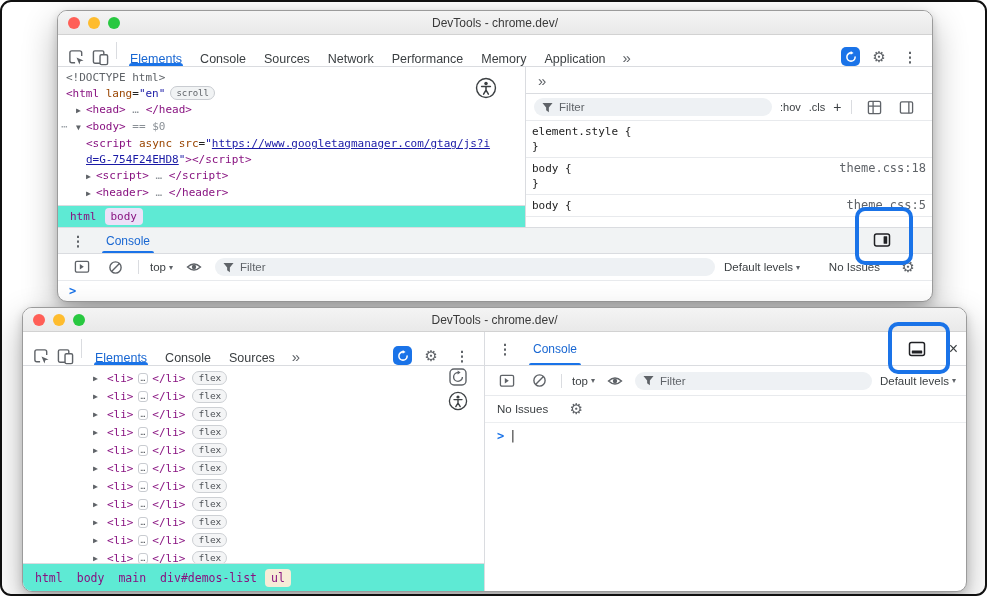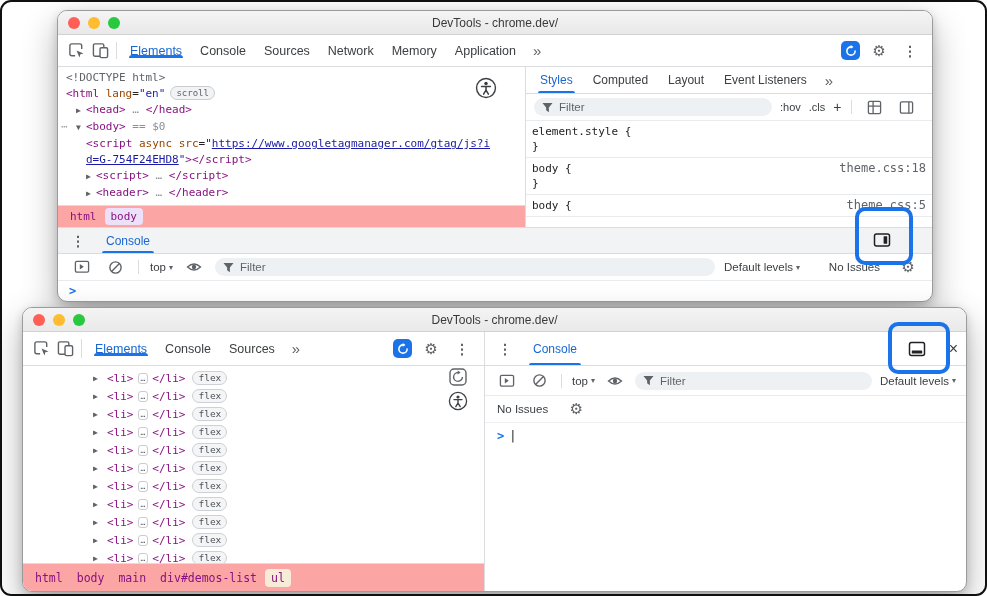--- a/index.html
+++ b/index.html
@@ -5,21 +5,21 @@
   *{margin:0;padding:0;box-sizing:border-box}
   html,body{width:987px;height:596px;background:#fff;font-family:"Liberation Sans",sans-serif;overflow:hidden;cursor:default}
   .frame{position:relative;width:987px;height:596px;background:#fff;border:2px solid #101010;border-radius:11px;overflow:hidden}
   .win{position:absolute;background:#fff;border:1px solid #9b9b9b;border-radius:10px;box-shadow:0 14px 34px rgba(0,0,0,.30),0 3px 10px rgba(0,0,0,.16);overflow:hidden;display:flex;flex-direction:column;z-index:1}
   #win-top{left:55px;top:8px;width:876px;height:292px}
   #win-bottom{left:20px;top:305px;width:945px;height:285px}
   .titlebar{flex:0 0 24px;background:linear-gradient(#f4f4f4,#e9e9e9);border-bottom:1px solid #d2d2d2;display:flex;align-items:center;justify-content:center;position:relative;font-size:12px;font-weight:500;color:#3a3a3a}
   .lights{position:absolute;left:10px;top:50%;transform:translateY(-50%);display:flex;gap:8px}
   .light{width:12px;height:12px;border-radius:50%}
   .light.red{background:#ff5f57}.light.yellow{background:#febc2e}.light.green{background:#28c840}
-  .ptabbar{flex:0 0 32px;display:flex;align-items:center;border-bottom:1px solid #dadce0;background:#fff;padding-left:6px}
+  .ptabbar{flex:0 0 32px;display:flex;align-items:flex-end;border-bottom:1px solid #dadce0;background:#fff;padding-left:6px}
   .bl-toolbar{flex:0 0 34px}
   .icon-btn{display:flex;align-items:center;justify-content:center;width:24px;color:#5f6368}
   .vsep{width:1px;background:#dadce0;margin:7px 4px;align-self:stretch}
   .vsep.short{height:14px;align-self:center;margin:0 2px}
   .ptabs{display:flex;align-items:stretch}
   .ptab{display:flex;align-items:center;padding:0 9px;font-size:12.5px;color:#3c4043;position:relative;white-space:nowrap}
   .ptab.active{color:#1967d2}
   .ptab.active::after{content:"";position:absolute;left:8px;right:8px;bottom:0;height:3px;background:var(--accent);border-radius:3px 3px 0 0}
   .more-btn{display:flex;align-items:center;padding:0 8px;font-size:15px;color:#5f6368}
   .right-icons{margin-left:auto;display:flex;align-items:center;gap:7px;padding-right:10px}
@@ -31,21 +31,21 @@
   .dom-col{width:468px;display:flex;flex-direction:column;border-right:1px solid #dadce0}
   .dom-pane{flex:1;position:relative;overflow:hidden;padding-top:3px}
   .code-line{font-family:"DejaVu Sans Mono",monospace;font-size:11px;line-height:16px;white-space:pre;position:relative;color:#222}
   .gutter{position:absolute;left:3px;color:#9aa0a6}
   .tree-arrow{display:inline-block;font-size:8px;color:#5f6368;width:10px}
   .tk-doc{color:#5f6368}.tk-tag{color:var(--tag)}.tk-attr{color:var(--attr)}.tk-val{color:var(--val)}
   .tk-link{color:var(--val);text-decoration:underline}
   .tk-muted{color:#8a9096}.tk-plain{color:#222}
   .tk-badge{display:inline-block;margin-left:5px;padding:0 5px;border:1px solid #c9ccd1;border-radius:8px;background:#f1f3f4;color:#5f6368;font-size:9px;line-height:12px;vertical-align:1px}
   .a11y-float{position:absolute;right:28px;top:10px}
-  .crumbbar{flex:0 0 22px;border-top:1px solid #dadce0;display:flex;align-items:center;padding:0 6px;gap:2px;font-family:"DejaVu Sans Mono",monospace;font-size:11px;background:#fca5a5}
+  .crumbbar{flex:0 0 22px;border-top:1px solid #dadce0;display:flex;align-items:center;padding:0 6px;gap:2px;font-family:"DejaVu Sans Mono",monospace;font-size:11px;background:#5eead4}
   .crumbbar.tall{flex-basis:28px;font-size:11.5px}
   .crumb{padding:2px 6px;border-radius:4px;color:var(--tag)}
   .crumb.active-top{background:var(--crumb-top)}
   .crumb.active-bot{background:var(--crumb-bot)}
   
   .styles-pane{flex:1;display:flex;flex-direction:column;min-width:0;background:#fff}
   .stabs{flex:0 0 27px;display:flex;align-items:stretch;border-bottom:1px solid #dadce0;padding-left:4px}
   .stab{padding:0 10px;font-size:12px;color:#3c4043;display:flex;align-items:center;position:relative;white-space:nowrap}
   .stab.active{color:#1967d2}
   .stab.active::after{content:"";position:absolute;left:8px;right:8px;bottom:0;height:2.5px;background:var(--accent);border-radius:3px 3px 0 0}
@@ -125,20 +125,21 @@
             <rect x="1.5" y="2" width="11" height="13" rx="1.5" fill="none" stroke="#5f6368" stroke-width="1.5"></rect>
             <rect x="8.5" y="6" width="8" height="10.5" rx="1.5" fill="#fff" stroke="#5f6368" stroke-width="1.5"></rect>
           </svg>
       </span>
       <span class="vsep"></span>
       <div class="ptabs" id="top-ptabs">
           <div class="ptab active">Elements</div>
           <div class="ptab">Console</div>
           <div class="ptab">Sources</div>
           <div class="ptab">Network</div>
+          <div class="ptab">Performance</div>
           <div class="ptab">Memory</div>
           <div class="ptab">Application</div>
         </div>
       <span class="more-btn">»</span>
       <div class="right-icons">
         <span class="sync-badge">
           <svg width="12" height="12" viewBox="0 0 14 14">
               <path d="M7 2.2 a4.8 4.8 0 1 0 4.8 4.8" fill="none" stroke="#fff" stroke-width="1.8" stroke-linecap="round"></path>
               <path d="M6.6 0 l3.4 2.2 -3.4 2.2 z" fill="#fff"></path>
             </svg>
@@ -171,26 +172,20 @@
           </span>
         </div>
         <div class="crumbbar" id="top-crumbs">
             <span class="crumb">html</span>
             <span class="crumb active-top">body</span>
           </div>
       </div>
 
       <div class="styles-pane">
         <div class="stabs">
-          <div class="ptabs" id="top-stabs">
-              <div class="stab active">Styles</div>
-              <div class="stab">Computed</div>
-              <div class="stab">Layout</div>
-              <div class="stab">Event Listeners</div>
-            </div>
           <span class="more-btn">»</span>
         </div>
         <div class="sfilter-row">
           <span class="filter-box">
             <svg width="11" height="11" viewBox="0 0 12 12">
                 <path d="M0.5 1 H11.5 L7.5 6 V11.2 L4.5 9 V6 Z" fill="#5f6368"></path>
               </svg>
             <span>Filter</span>
           </span>
           <span class="toggle-label">:hov</span>

